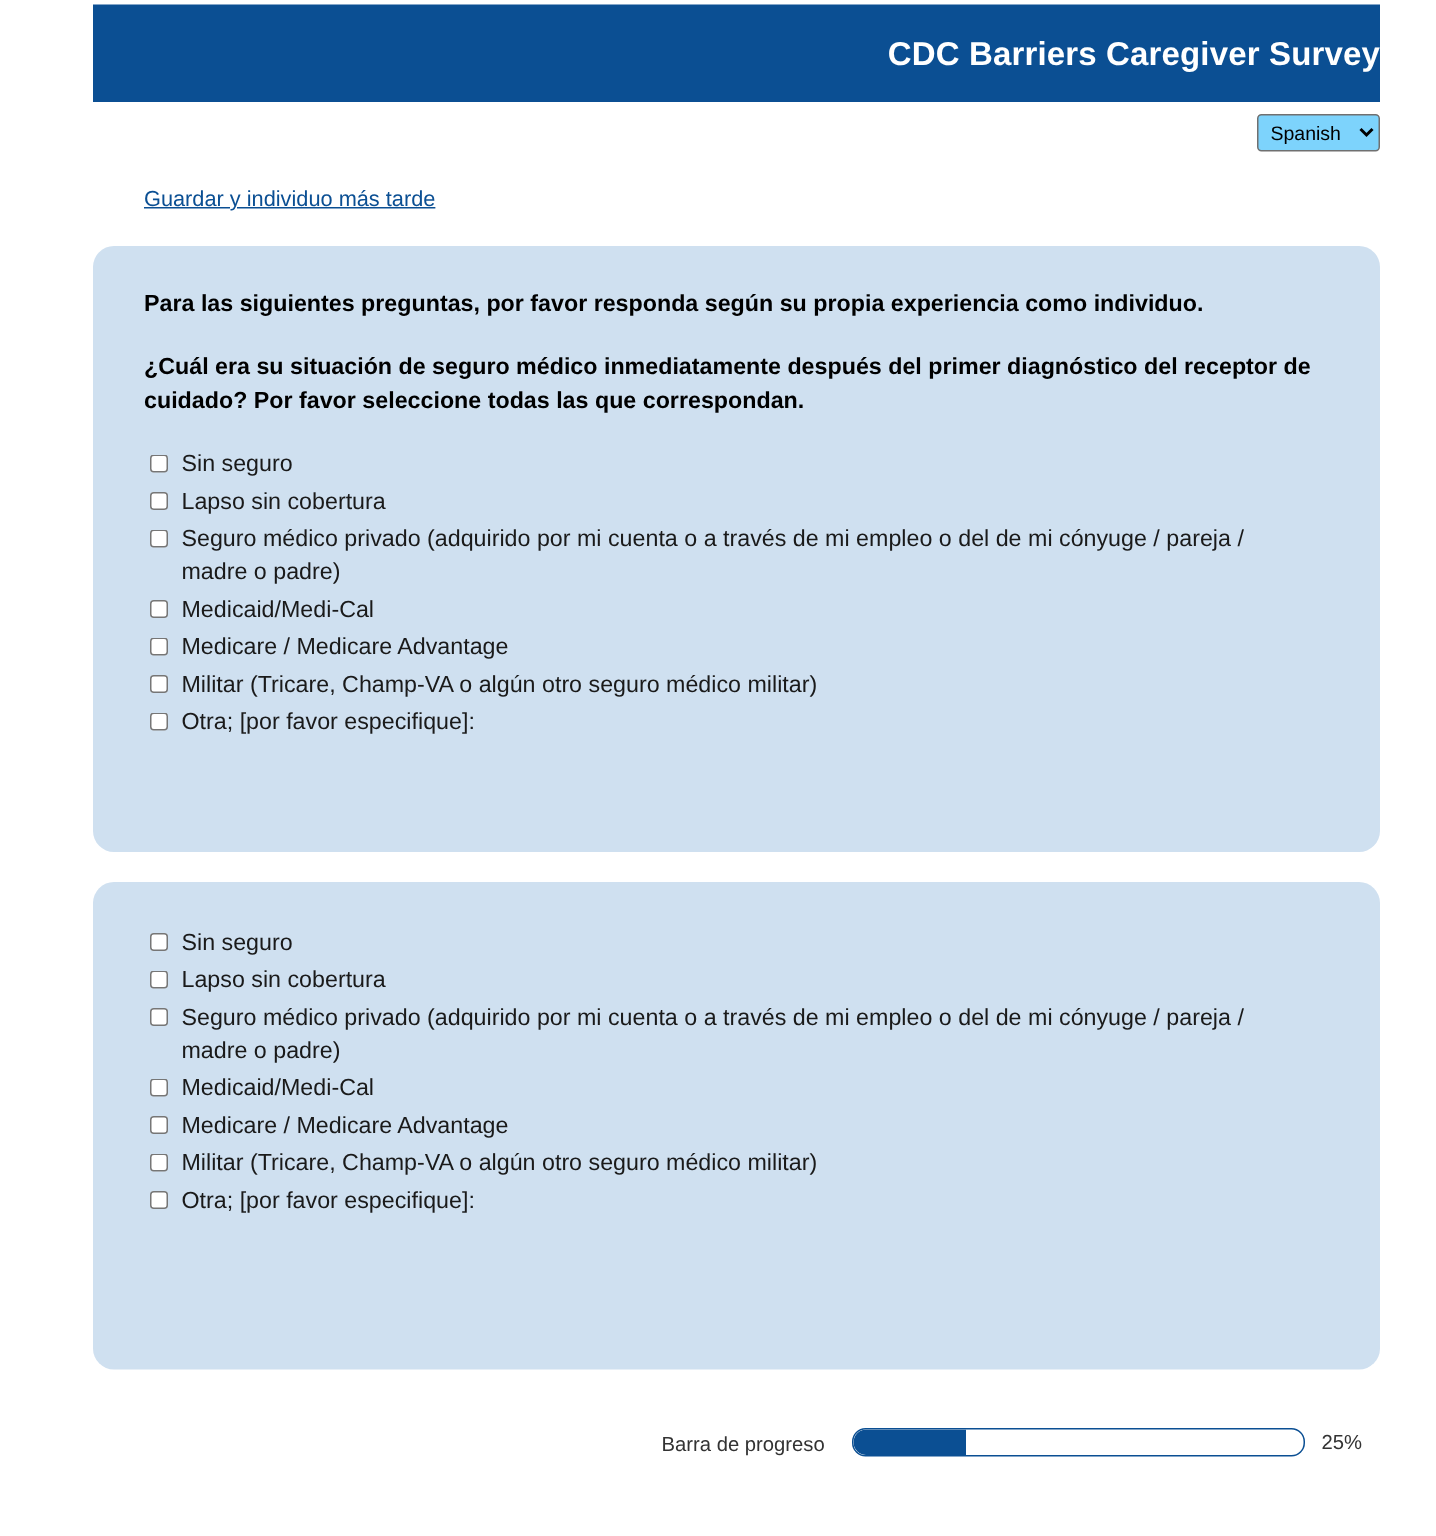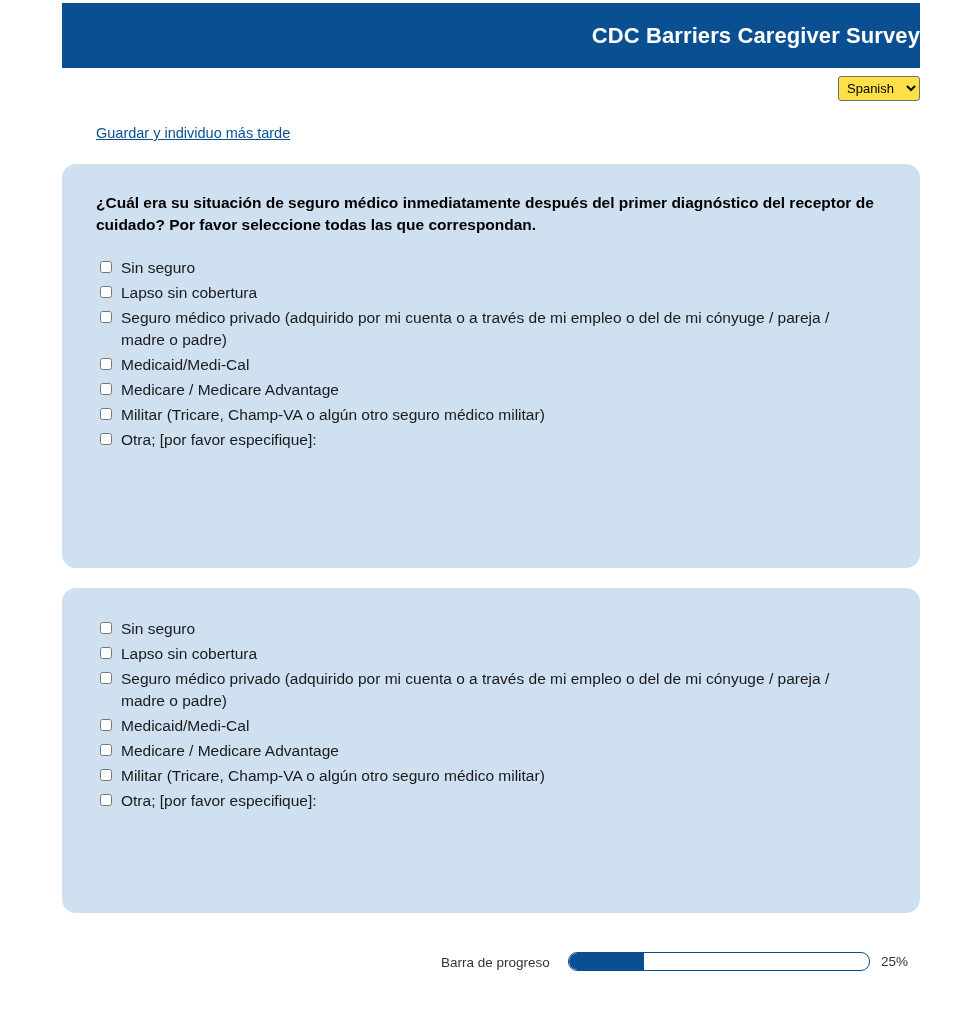--- a/index.html
+++ b/index.html
@@ -36,21 +36,21 @@
   .lang-select-wrap {
     position: absolute;
     right: 37px;
     top: 76px;
   }
   select.lang-select {
     font-family: "Liberation Sans", sans-serif;
     font-size: 13px;
     padding: 3px 4px;
     border: 1px solid #707070;
-    background: #fde047;
+    background: #7dd3fc;
     color: #000000;
     border-radius: 3px;
     width: 82px;
   }
   .save-link-wrap {
     position: absolute;
     left: 96px;
     top: 124px;
   }
   a.save-link {
@@ -160,20 +160,21 @@
     <select class="lang-select">
       <option selected="">Spanish</option>
     </select>
   </div>
 
   <div class="save-link-wrap">
     <a class="save-link" href="#">Guardar y individuo más tarde</a>
   </div>
 
   <div class="card card-1">
+    <p class="q-intro">Para las siguientes preguntas, por favor responda según su propia experiencia como individuo.</p>
     <p class="q-text">¿Cuál era su situación de seguro médico inmediatamente después del primer diagnóstico del receptor de cuidado? Por favor seleccione todas las que correspondan.</p>
     <div class="options">
       <div class="opt-row">
         <input type="checkbox" style="">
         <span class="opt-label">Sin seguro</span>
       </div>
       <div class="opt-row">
         <input type="checkbox" style="">
         <span class="opt-label">Lapso sin cobertura</span>
       </div>

